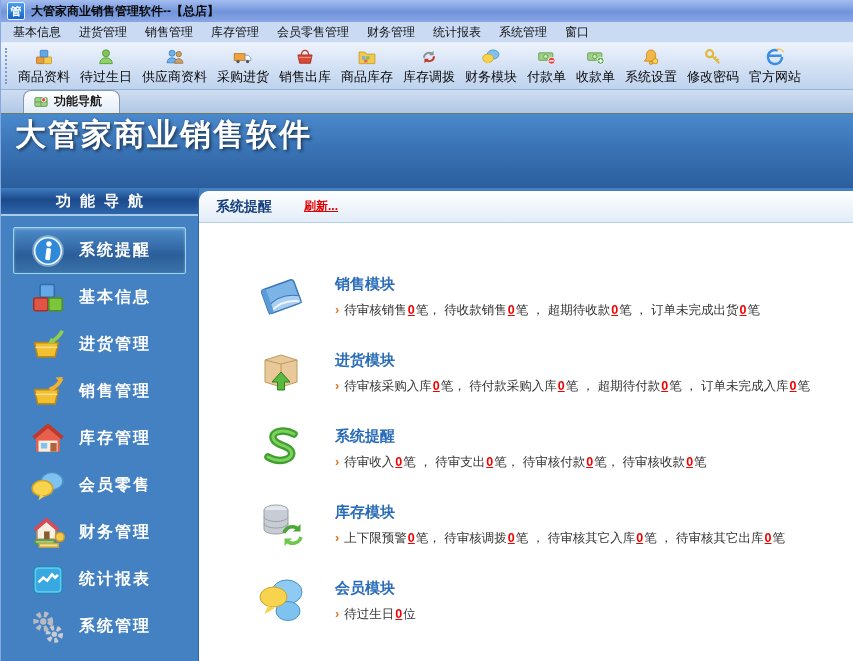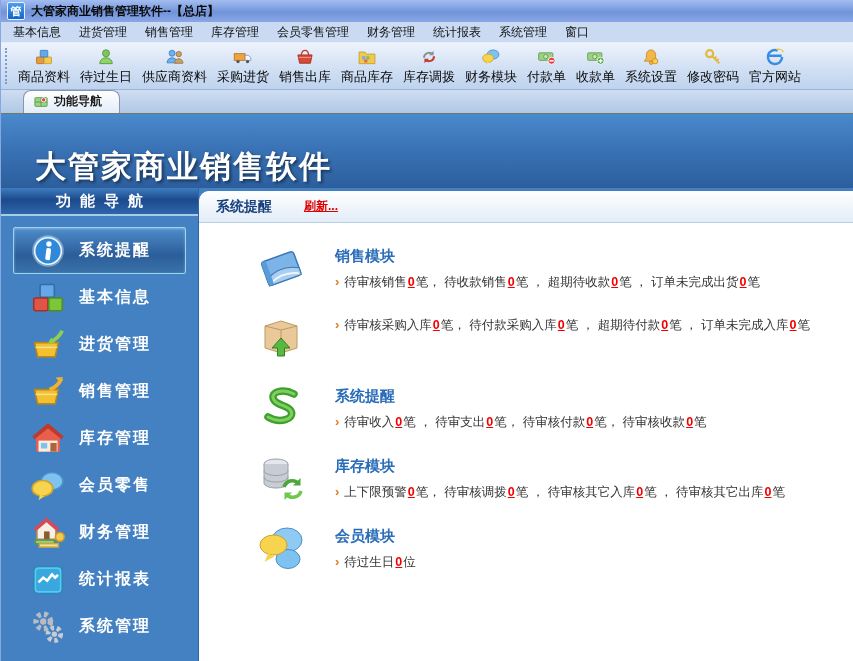--- a/index.html
+++ b/index.html
@@ -28,21 +28,21 @@
 
   
   .tabrow{height:23px;flex:none;background:linear-gradient(180deg,#cfddf1,#b0c8e6);display:flex;align-items:flex-end;padding-left:22px;}
   .tab{display:flex;align-items:center;gap:6px;background:linear-gradient(180deg,#ffffff,#e2ecf8);
        border:1px solid #8696ae;border-bottom:none;border-radius:8px 8px 0 0;padding:2px 17px 3px 10px;
        font-size:12px;font-weight:bold;color:#1a1a1a;cursor:pointer;}
   .tab-icon{width:14px;height:14px;}
 
   
   .banner{height:74px;flex:none;background:linear-gradient(180deg,#4a89cc 0%,#3a74b6 45%,#2c5e9d 100%);
-          display:flex;align-items:flex-end;padding-left:34px;border-top:1px solid #6e7a66;}
+          display:flex;align-items:flex-start;padding-left:14px;border-top:1px solid #6e7a66;}
   .banner-title{color:#fff;font-size:31px;font-weight:bold;letter-spacing:2px;
           text-shadow:2px 2px 3px rgba(0,0,0,.45),0 0 2px #2a5a94;}
 
   
   .main{flex:1;display:flex;background:#4381c3;min-height:0;}
   .sidebar{width:197px;flex:none;display:flex;flex-direction:column;border-right:1px solid #2f66a2;background:#4381c3;}
   .sidebar-header{height:26px;flex:none;background:linear-gradient(180deg,#3e7cc0 0%,#1c4a8c 45%,#2e66aa 100%);
           color:#fff;font-weight:bold;font-size:15px;letter-spacing:9px;padding-left:9px;
           display:flex;align-items:center;justify-content:center;border-bottom:2px solid #a8cce8;}
   .side-items{padding-top:11px;}
@@ -55,21 +55,21 @@
 
   .content{flex:1;background:#fff;margin-top:3px;border-top-left-radius:10px;overflow:hidden;
            display:flex;flex-direction:column;min-width:0;}
   .content-header{height:31px;flex:none;background:linear-gradient(180deg,#ffffff,#e2ecf7);
            border-bottom:1px solid #b8cfe8;border-top-left-radius:10px;
            display:flex;align-items:center;padding-left:17px;gap:32px;}
   .ch-title{color:#17407e;font-weight:bold;font-size:14px;}
   .refresh{color:#e00000;font-weight:bold;font-size:12px;text-decoration:underline;cursor:pointer;}
 
   .modules{padding:21px 8px 8px 58px;}
-  .module{display:flex;gap:30px;margin-bottom:22px;align-items:flex-start;}
+  .module{display:flex;gap:30px;margin-bottom:22px;align-items:flex-start;margin-top:28px;}
   .m-icon{width:48px;height:48px;flex:none;}
   .m-text{padding-top:3px;}
   .m-title{color:#2a6cb8;font-weight:bold;font-size:15px;margin-bottom:8px;cursor:pointer;}
   .m-detail{font-size:12.5px;color:#333;white-space:nowrap;}
   .bullet{color:#e07820;font-weight:bold;margin-right:5px;font-size:13px;}
   .val{color:#f20000;font-weight:bold;text-decoration:underline;cursor:pointer;margin:0 1px;}
 </style>
 </head>
 <body>
 
@@ -380,20 +380,21 @@
           </div>
           <div class="module">
             <span class="icon m-icon">
               <svg viewBox="0 0 48 48">
                 <path d="M8 12l16-5 16 5v22l-16 5-16-5z" fill="#e9c899" stroke="#bf9a62"></path>
                 <path d="M8 12l16 4 16-4M24 16v23" fill="none" stroke="#bf9a62"></path>
                 <path d="M24 24l-9 10h5.5v8h7v-8H33z" fill="#58b840" stroke="#2f8020"></path>
               </svg>
             </span>
             <div class="m-text">
+              <div class="m-title">进货模块</div>
               <div class="m-detail"><span class="bullet">›</span><span>待审核采购入库</span><a class="val">0</a><span>笔， 待付款采购入库</span><a class="val">0</a><span>笔 ， 超期待付款</span><a class="val">0</a><span>笔 ， 订单未完成入库</span><a class="val">0</a><span>笔</span></div>
             </div>
           </div>
           <div class="module">
             <span class="icon m-icon">
               <svg viewBox="0 0 48 48">
                 <path d="M37 10c-11-6-25-2-20 6 3.5 6 14 5 17 11 4 8-11 13-23 6" fill="none" stroke="#3f9f2f" stroke-width="7.5" stroke-linecap="round"></path>
                 <path d="M37 10c-11-6-25-2-20 6 3.5 6 14 5 17 11 4 8-11 13-23 6" fill="none" stroke="#7ed05e" stroke-width="3" stroke-linecap="round"></path>
               </svg>
             </span>

